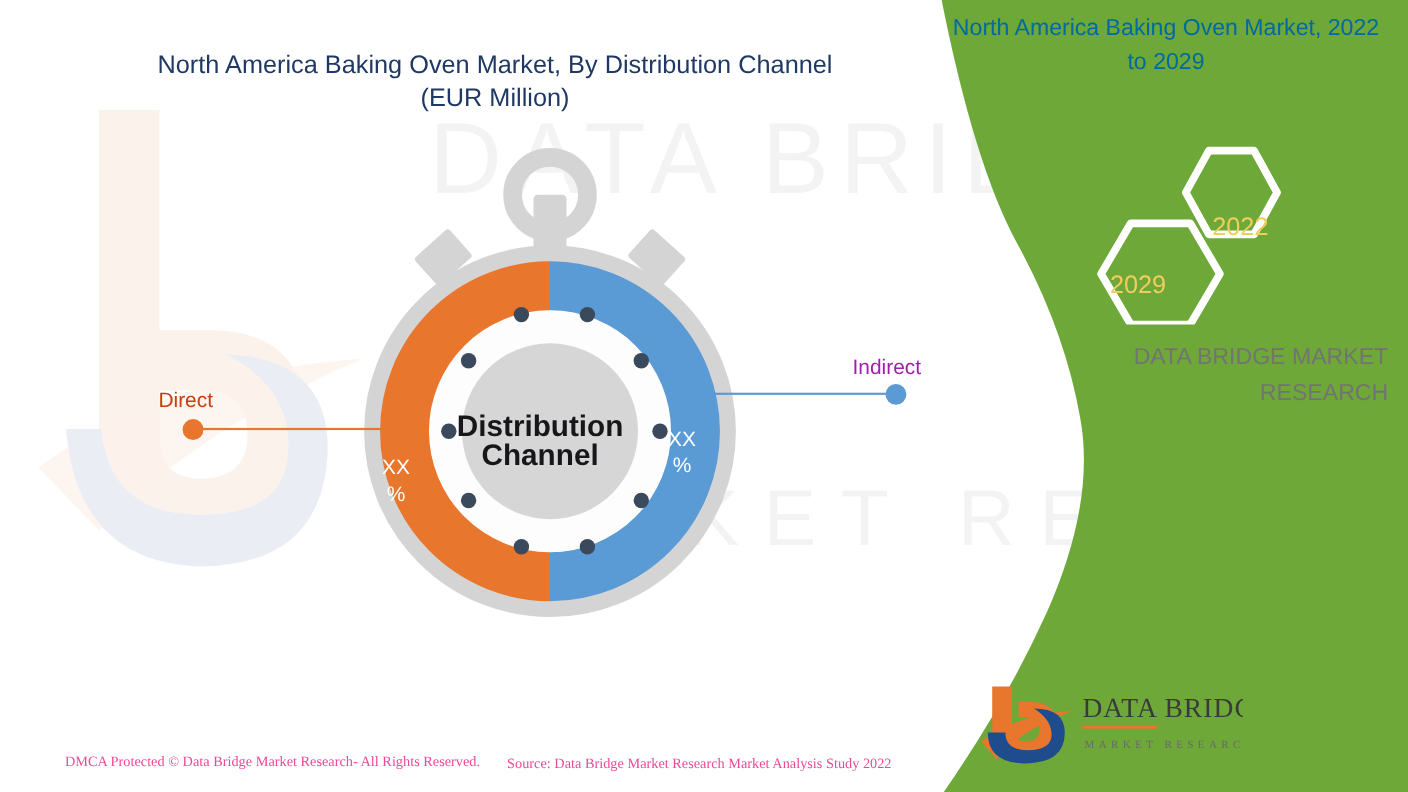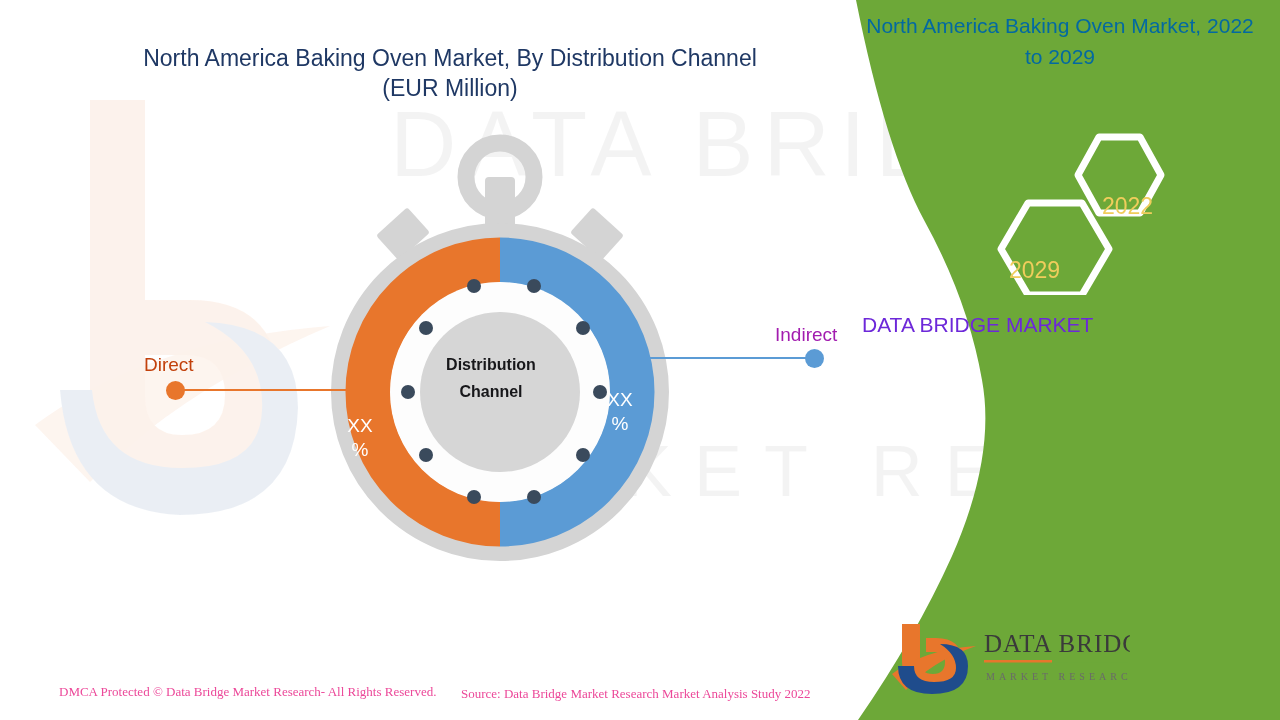--- a/index.html
+++ b/index.html
@@ -71,43 +71,43 @@
     color: #0369a1;
     font-size: 21px;
     line-height: 31px;
     font-weight: 400;
   }
   .brand-block {
     position: absolute;
     left: 42px;
     top: 308px;
     width: 400px;
-    text-align: left;
-    color: #6d28d9;
+    text-align: right;
+    color: #737373;
     font-size: 21px;
     line-height: 33px;
     font-weight: 400;
   }
 
   .hex-wrap {
     position: absolute;
     left: 160px;
     top: 125px;
     width: 230px;
     height: 170px;
   }
   .hex-label {
     position: absolute;
     color: #f0cd5c;
     font-size: 23px;
     font-weight: 400;
     white-space: nowrap;
   }
   .hex-label-2022 { left: 122px; top: 68px; }
-  .hex-label-2029 { left: 29px; top: 132px; }
+  .hex-label-2029 { left: 29px; top: 120px; }
 
   .dbmr-logo {
     position: absolute;
     left: 70px;
     top: 622px;
     width: 240px;
     height: 74px;
   }
 
   
@@ -115,25 +115,25 @@
     position: absolute;
     left: 300px;
     top: 125px;
     width: 400px;
     height: 460px;
   }
 
   .donut-center-text {
     position: absolute;
     left: 385px;
-    top: 351px;
+    top: 374px;
     width: 212px;
     text-align: center;
     color: #17171a;
-    font-size: 16px;
+    font-size: 27px;
     font-weight: 700;
     line-height: 27px;
   }
 
   .pct {
     position: absolute;
     color: #ffffff;
     font-size: 19px;
     font-weight: 400;
     line-height: 24px;
@@ -271,20 +271,21 @@
       <svg viewBox="0 0 230 170" style="position:absolute;inset:0;width:230px;height:170px">
         <path d="M119 12 L160 12 L181 50 L160 88 L119 88 L98 50 Z" fill="none" stroke="#FFFFFF" stroke-width="7" stroke-linejoin="round"></path>
         <path d="M48 78 L102 78 L129 124 L102 170 L48 170 L21 124 Z" fill="none" stroke="#FFFFFF" stroke-width="7" stroke-linejoin="round"></path>
       </svg>
       <div class="hex-label hex-label-2022">2022</div>
       <div class="hex-label hex-label-2029">2029</div>
     </div>
 
     <div class="brand-block">
       <div>DATA BRIDGE MARKET</div>
+      <div>RESEARCH</div>
     </div>
 
     <svg class="dbmr-logo" viewBox="0 0 240 74">
       <g>
         <path d="M12 2 L30 2 L30 40 Q30 52 43 52 Q55 52 55 40 Q55 30 44 30 L36 30 L36 16 L46 16 Q72 16 72 40 Q72 66 43 66 Q12 66 12 40 Z" fill="#E8762C"></path>
         <path d="M2 52 Q32 28 86 24 Q40 40 16 68 Z" fill="#E8762C"></path>
         <path d="M8 44 Q8 72 42 72 Q78 72 78 44 Q78 22 50 22 Q66 32 66 46 Q66 60 44 60 Q24 60 24 44 Z" fill="#1F4C8C"></path>
       </g>
       <text x="94" y="30" font-family="Liberation Serif, serif" font-size="25" letter-spacing="1" fill="#3A3A3A">DATA BRIDGE</text>
       <rect x="94" y="38" width="68" height="2.5" fill="#E8762C"></rect>

